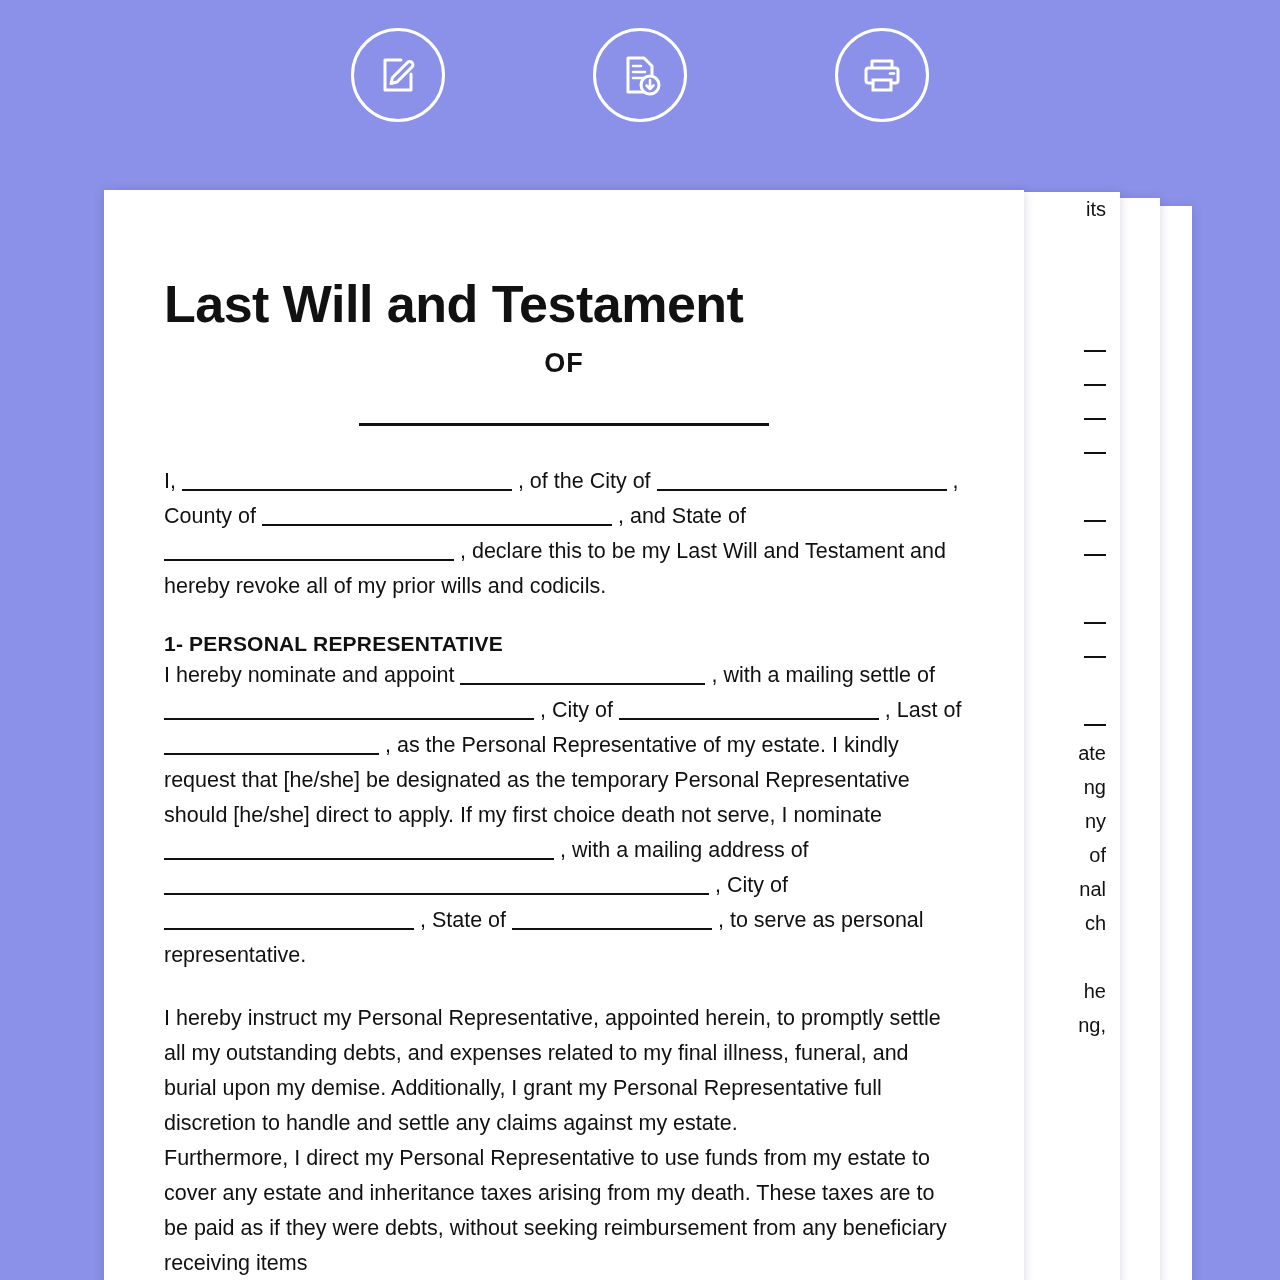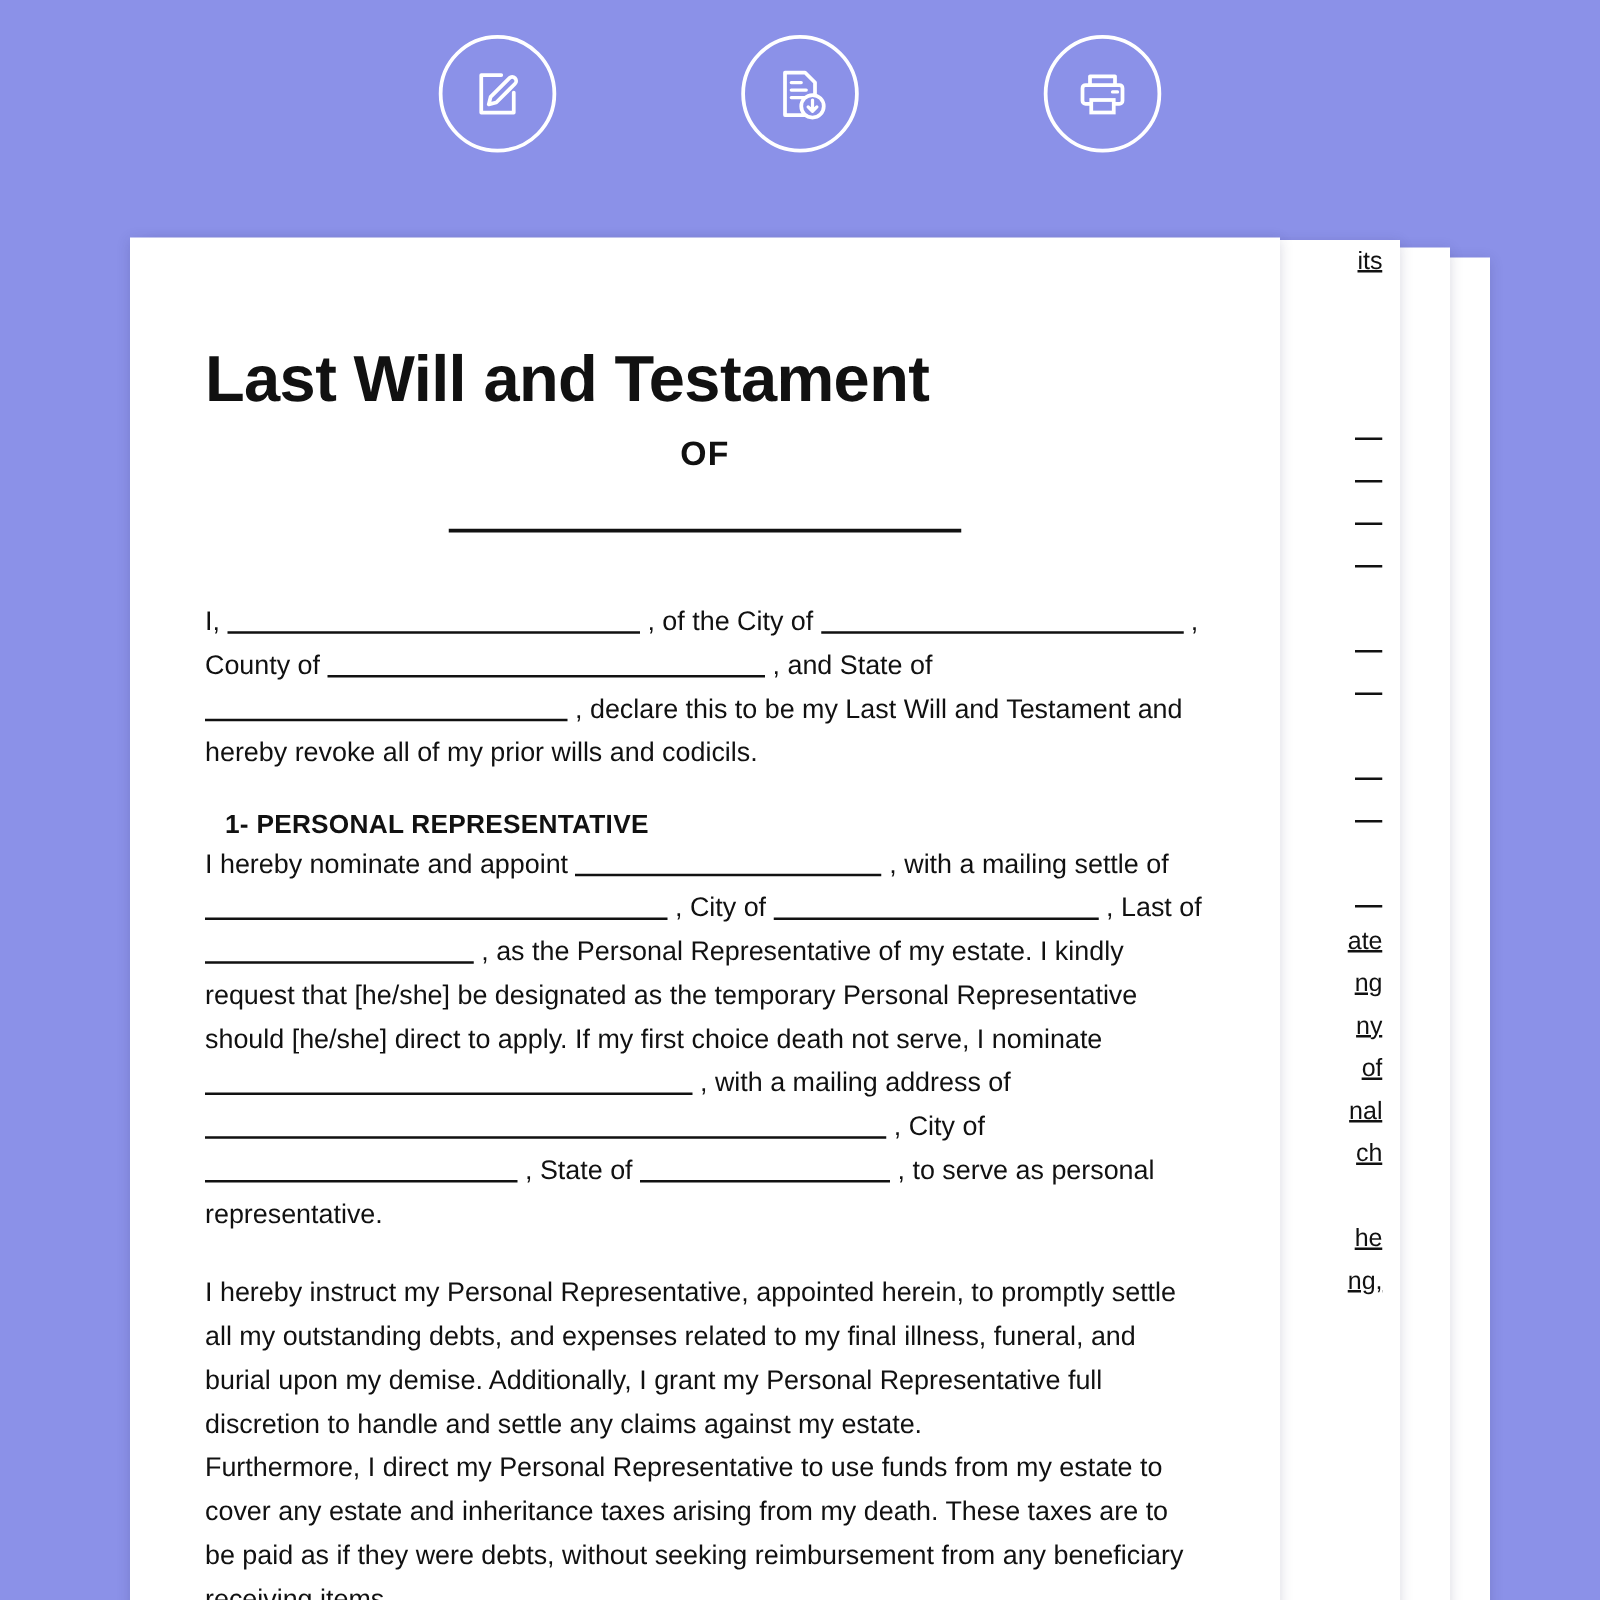--- a/index.html
+++ b/index.html
@@ -83,21 +83,20 @@
     right: 14px;
     top: 0;
     width: 80px;
     text-align: right;
     font-family: "Liberation Sans", sans-serif;
     font-size: 20px;
     color: #111;
     line-height: 34px;
     white-space: nowrap;
     overflow: hidden;
-    text-decoration: underline;
   }
   .peek .rule {
     display: block;
     height: 34px;
     position: relative;
   }
   .peek .rule::after {
     content: "";
     position: absolute;
     right: 0;
@@ -140,42 +139,42 @@
     line-height: 35px;
     margin: 0;
     text-align: left;
   }
   .block-gap { height: 28px; }
 
   .sec-head {
     font-size: 21px;
     font-weight: bold;
     letter-spacing: 0.2px;
-    margin: 0 0 2px 16px;
+    margin: 0 0 2px 0;
   }
 
   .u {
     display: inline-block;
     border-bottom: 2px solid #111;
     height: 18px;
     vertical-align: -3px;
   }
   .u-1  { width: 330px; }
   .u-2  { width: 290px; }
   .u-3  { width: 350px; }
   .u-4  { width: 245px; }
   .u-5  { width: 250px; }
   .u-6  { width: 390px; }
   .u-7  { width: 200px; }
   .u-9  { width: 370px; }
   .u-10 { width: 545px; }
   .u-11 { width: 260px; }
   .u-12 { width: 215px; }
 
-  .first-para { margin-top: 54px; }
+  .first-para { margin-top: 38px; }
 </style>
 </head>
 <body>
 
 <div class="stage">
 
   <div class="toolbar">
 
     <div class="tool-btn">
       <span>

